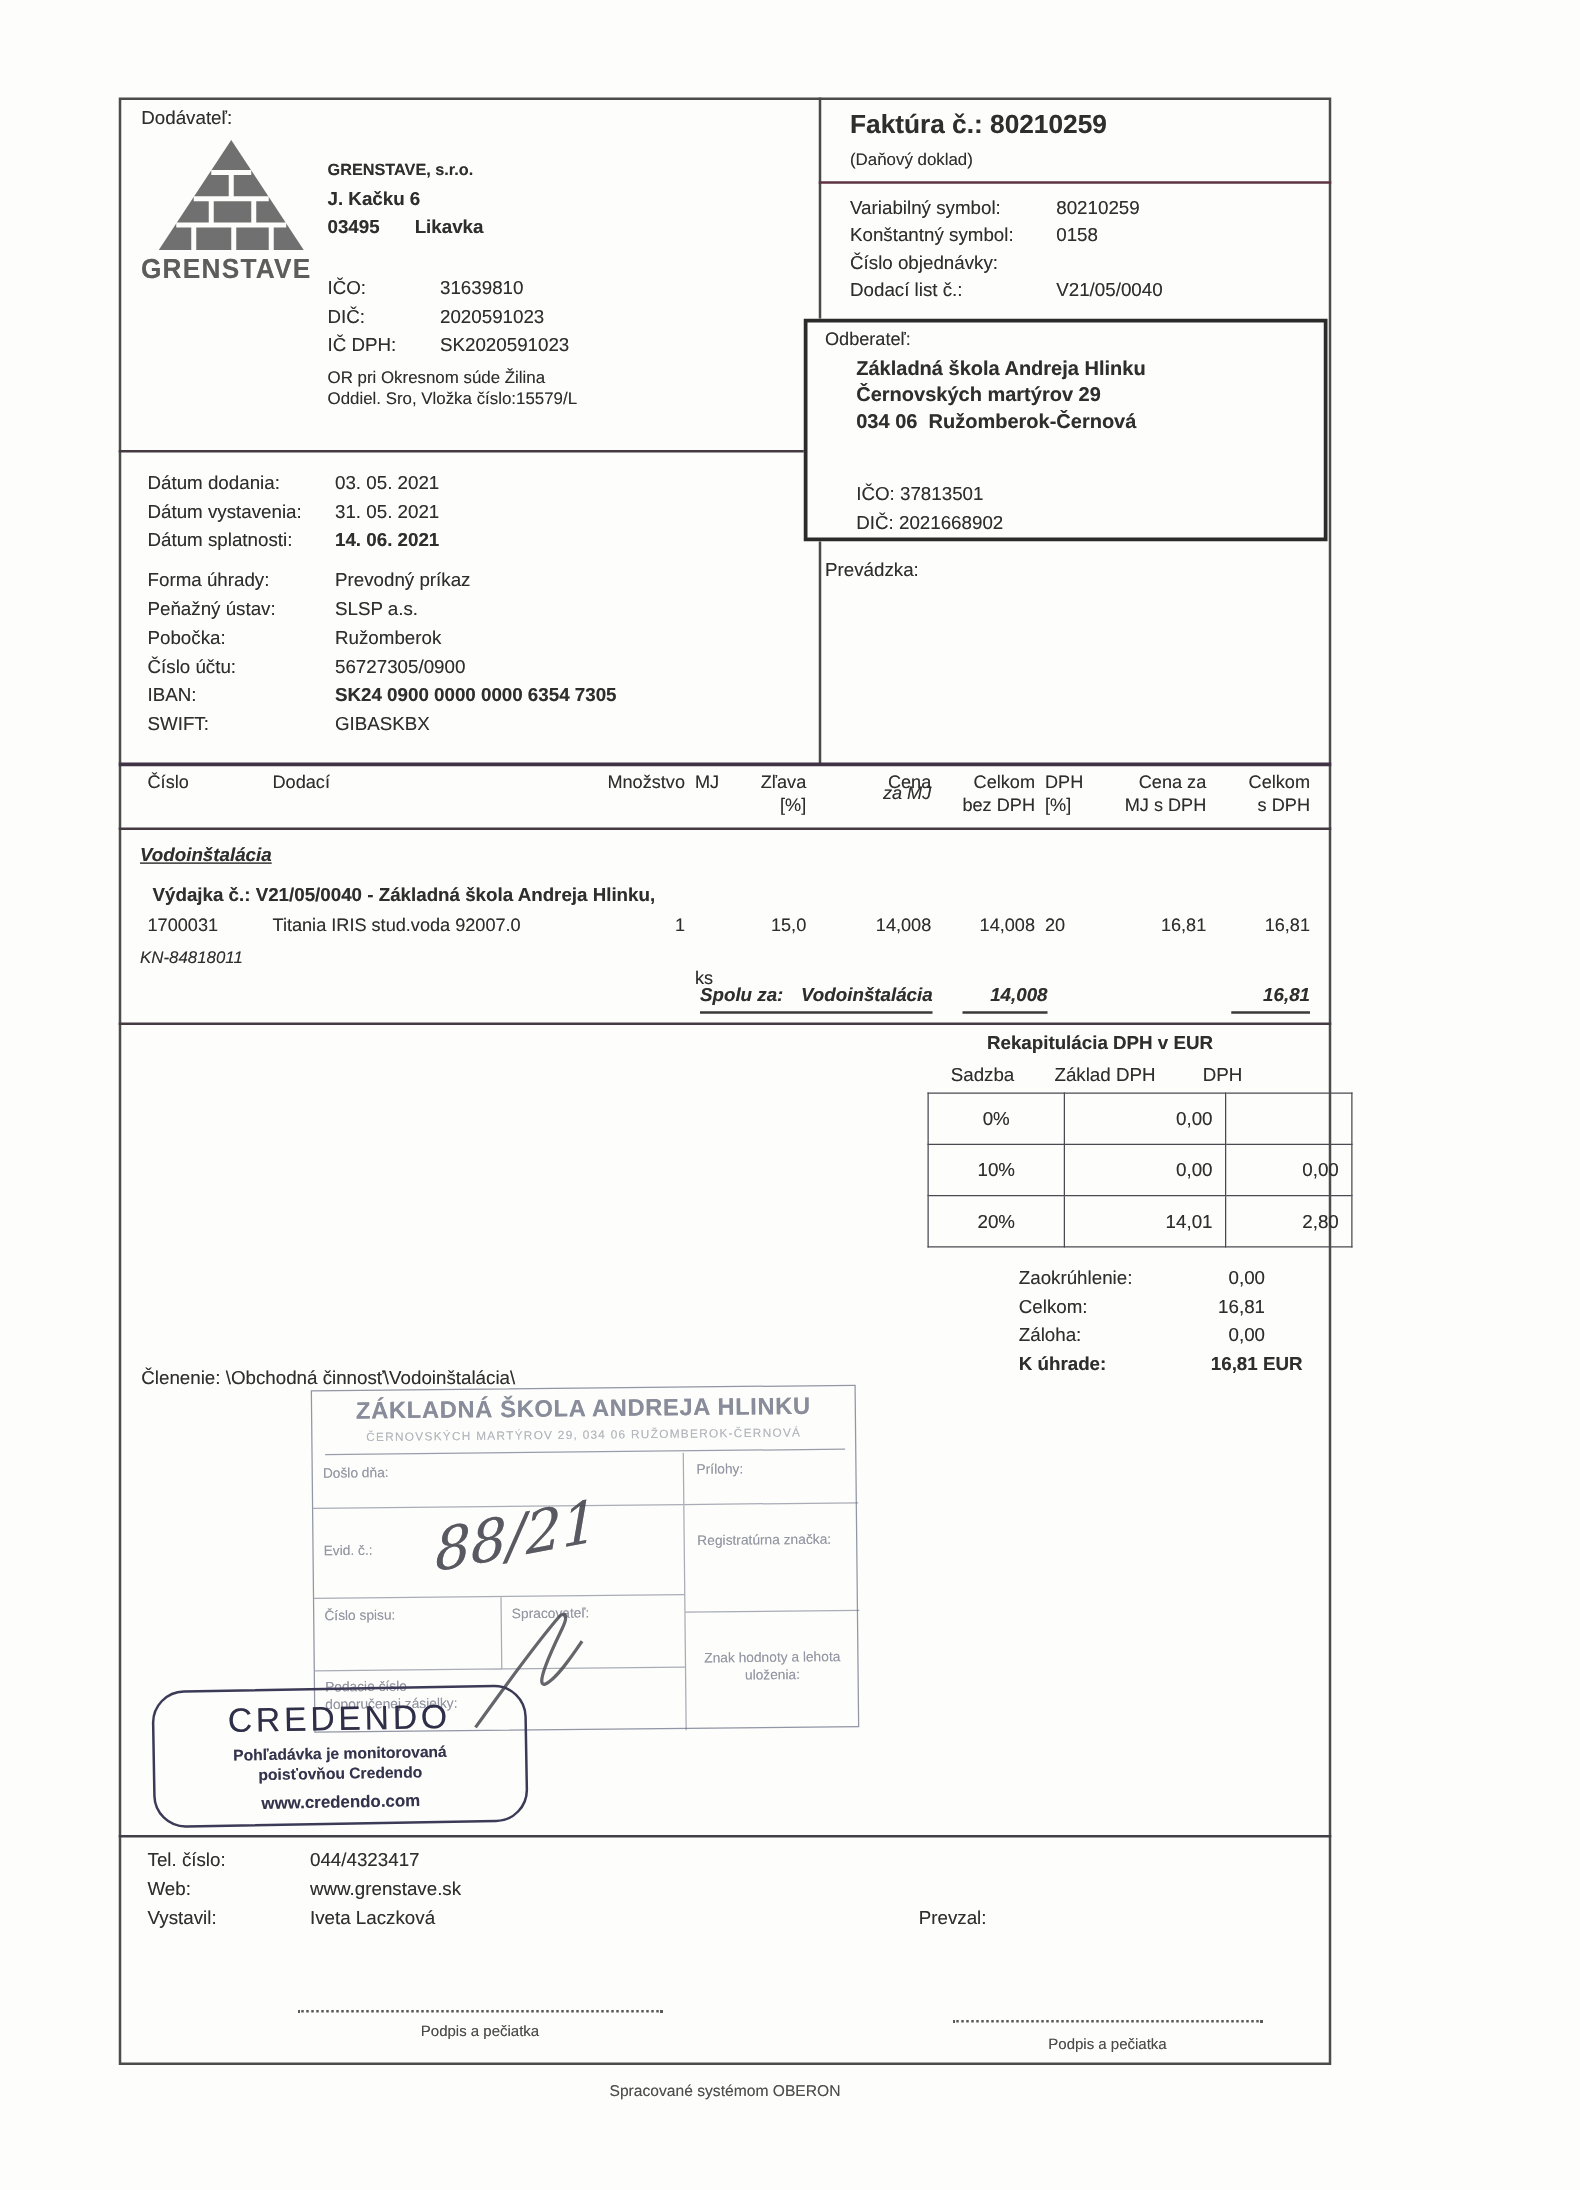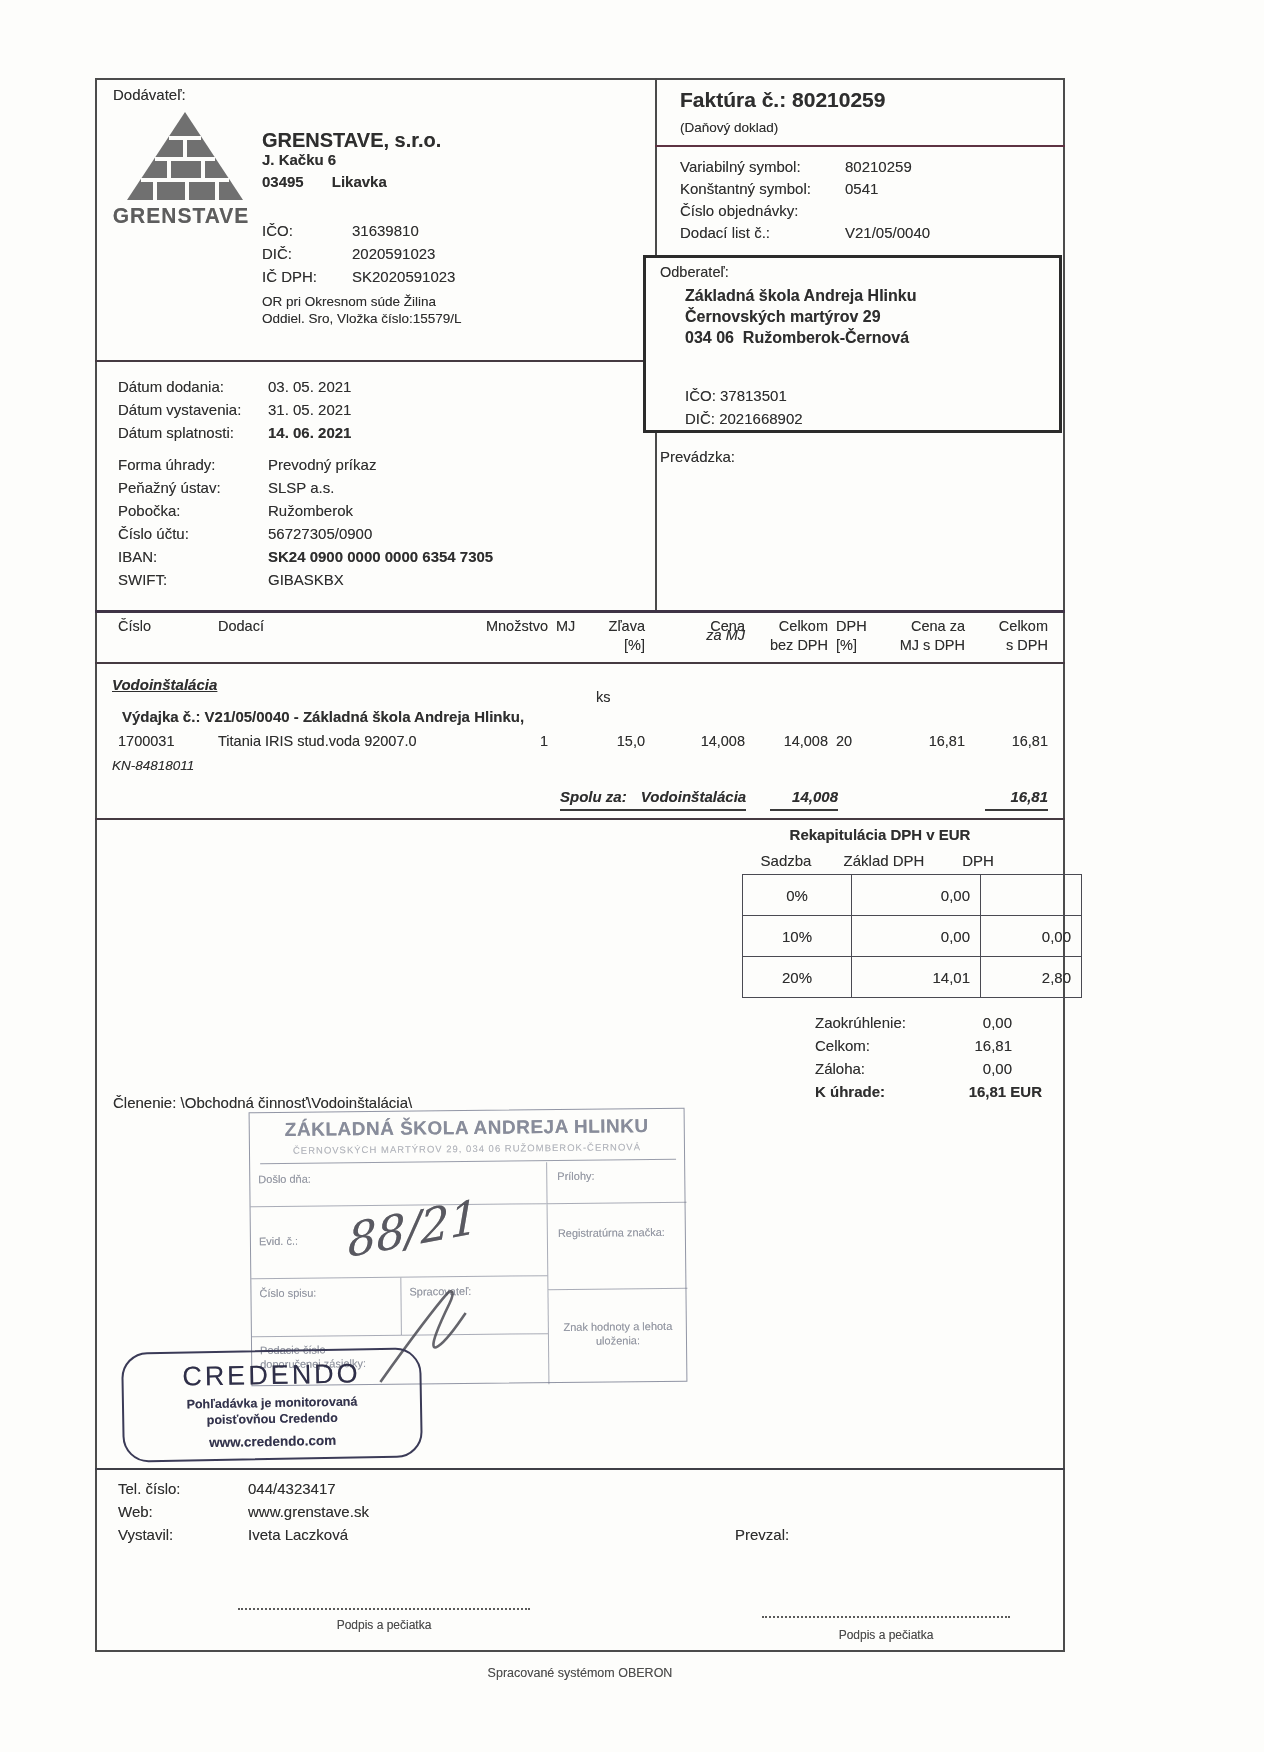--- a/index.html
+++ b/index.html
@@ -48,41 +48,41 @@
       <line x1="60" y1="28" x2="60" y2="49" stroke="#fdfdfb" stroke-width="4"></line>
       <line x1="44" y1="49" x2="44" y2="70" stroke="#fdfdfb" stroke-width="4"></line>
       <line x1="78" y1="49" x2="78" y2="70" stroke="#fdfdfb" stroke-width="4"></line>
       <line x1="30" y1="70" x2="30" y2="90" stroke="#fdfdfb" stroke-width="4"></line>
       <line x1="62" y1="70" x2="62" y2="90" stroke="#fdfdfb" stroke-width="4"></line>
       <line x1="92" y1="70" x2="92" y2="90" stroke="#fdfdfb" stroke-width="4"></line>
     </svg>
   </div>
   <div class="abs b" style="left:101px;top:204px;width:160px;text-align:center;font-size:21px;letter-spacing:1px;color:#5d5d5d;transform:scaleY(1.05);">GRENSTAVE</div>
 
-  <div class="abs t b" style="left:262px;top:128px;font-size:20px;">GRENSTAVE, s.r.o.</div>
+  <div class="abs t b" style="left:262px;top:128px;font-size:13px;">GRENSTAVE, s.r.o.</div>
   <div class="abs t b" style="left:262px;top:151px;">J. Kačku 6</div>
   <div class="abs t b" style="left:262px;top:173px;">
     <span>03495</span><span style="margin-left:28px;">Likavka</span>
   </div>
   <div class="abs t" style="left:262px;top:222px;">IČO:</div>
   <div class="abs t" style="left:352px;top:222px;">31639810</div>
   <div class="abs t" style="left:262px;top:245px;">DIČ:</div>
   <div class="abs t" style="left:352px;top:245px;">2020591023</div>
   <div class="abs t" style="left:262px;top:268px;">IČ DPH:</div>
   <div class="abs t" style="left:352px;top:268px;">SK2020591023</div>
   <div class="abs sm" style="left:262px;top:294px;">OR pri Okresnom súde Žilina</div>
   <div class="abs sm" style="left:262px;top:311px;">Oddiel. Sro, Vložka číslo:15579/L</div>
 
   <div class="abs b" style="left:680px;top:88px;font-size:21px;">Faktúra č.: 80210259</div>
   <div class="abs sm" style="left:680px;top:120px;">(Daňový doklad)</div>
 
   <div class="abs t" style="left:680px;top:158px;">Variabilný symbol:</div>
   <div class="abs t" style="left:845px;top:158px;">80210259</div>
   <div class="abs t" style="left:680px;top:180px;">Konštantný symbol:</div>
-  <div class="abs t" style="left:845px;top:180px;">0541</div>
+  <div class="abs t" style="left:845px;top:180px;">0158</div>
   <div class="abs t" style="left:680px;top:202px;">Číslo objednávky:</div>
   <div class="abs t" style="left:845px;top:202px;"></div>
   <div class="abs t" style="left:680px;top:224px;">Dodací list č.:</div>
   <div class="abs t" style="left:845px;top:224px;">V21/05/0040</div>
 
   <div class="box" style="left:643px;top:255px;width:419px;height:178px;border:3px solid #2b2b2b;background:#fdfdfb;z-index:2;"></div>
   <div class="abs t" style="left:660px;top:263px;z-index:3;font-size:14.5px;">Odberateľ:</div>
   <div class="abs b" style="left:685px;top:287px;z-index:3;font-size:16px;">Základná škola Andreja Hlinku</div>
   <div class="abs b" style="left:685px;top:308px;z-index:3;font-size:16px;">Černovských martýrov 29</div>
   <div class="abs b pre" style="left:685px;top:329px;z-index:3;font-size:16px;">034 06  Ružomberok-Černová</div>
@@ -128,21 +128,21 @@
   <div class="cell r" style="left:958px;top:618px;width:90px;">Celkom</div>
   <div class="cell r" style="left:958px;top:637px;width:90px;">s DPH</div>
   <div class="hline" style="left:95px;top:662px;width:970px;height:1.5px;"></div>
 
   <div class="abs t b i u" style="left:112px;top:676px;">Vodoinštalácia</div>
   <div class="abs t b" style="left:122px;top:708px;">Výdajka č.: V21/05/0040 - Základná škola Andreja Hlinku,</div>
 
   <div class="cell" style="left:118px;top:733px;">1700031</div>
   <div class="cell" style="left:218px;top:733px;">Titania IRIS stud.voda 92007.0</div>
   <div class="cell r" style="left:468px;top:733px;width:80px;">1</div>
-  <div class="cell" style="left:556px;top:689px;margin-left:40px;">ks</div>
+  <div class="cell" style="left:556px;top:775px;">ks</div>
   <div class="cell r" style="left:585px;top:733px;width:60px;">15,0</div>
   <div class="cell r" style="left:675px;top:733px;width:70px;">14,008</div>
   <div class="cell r" style="left:748px;top:733px;width:80px;">14,008</div>
   <div class="cell" style="left:836px;top:733px;">20</div>
   <div class="cell r" style="left:875px;top:733px;width:90px;">16,81</div>
   <div class="cell r" style="left:958px;top:733px;width:90px;">16,81</div>
   <div class="abs sm i" style="left:112px;top:758px;">KN-84818011</div>
 
   <div class="abs t b i" style="left:560px;top:788px;border-bottom:2px solid #3a3a3a;padding-bottom:2px;">
     <span>Spolu za:</span>

